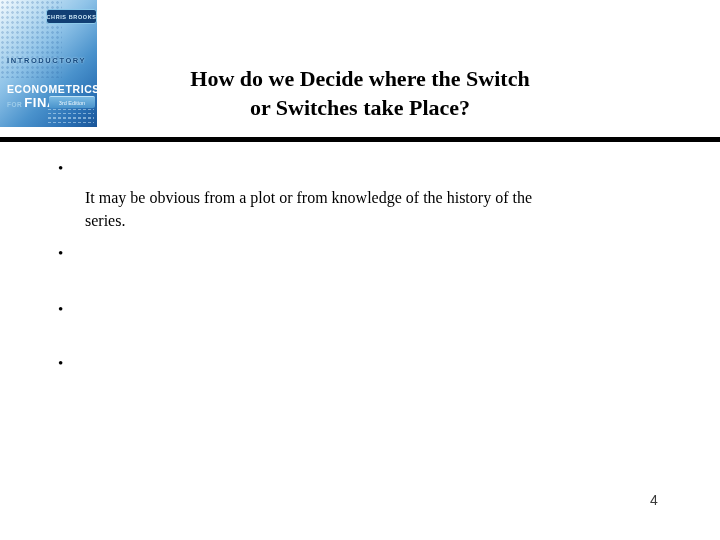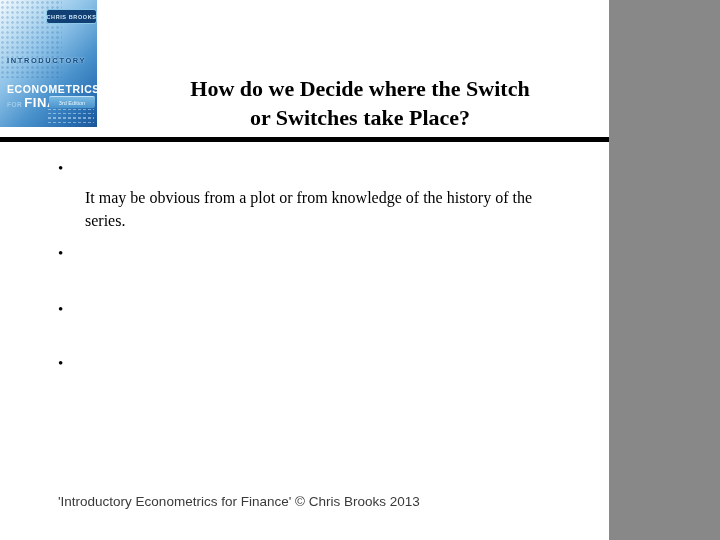--- a/index.html
+++ b/index.html
@@ -1,17 +1,17 @@
 <!DOCTYPE html>
 <html><head>
 <meta charset="utf-8">
 <style>
   html,body{margin:0;padding:0;background:#888;}
   .slide{
-    position:relative;width:609px;height:540px;background:#ffffff;
+    position:relative;width:720px;height:540px;background:#ffffff;
     overflow:hidden;font-family:"Liberation Serif",serif;
   }
 
   
   .book-cover{
     position:absolute;left:0;top:0;width:97px;height:127px;
     background:linear-gradient(135deg,#f2f9fe 0%,#c6e3f5 18%,#8fc3e8 40%,#4a92cc 65%,#2a70b4 85%,#1a5598 100%);
   }
   .cover-dots{
     position:absolute;left:0;top:0;width:62px;height:78px;opacity:.65;
@@ -51,21 +51,21 @@
     mask-image:repeating-linear-gradient(0deg,#000 0 1.5px,transparent 1.5px 4.5px);
   }
 
   
   .divider{position:absolute;left:0;top:137px;width:720px;height:5px;background:#000;}
 
   
   .slide-title{
     position:absolute;left:120px;top:64px;width:480px;
     text-align:center;font-weight:bold;font-size:22px;line-height:1.32;
-    color:#000;white-space:pre-line;margin-top:10px;
+    color:#000;white-space:pre-line;
   }
 
   
   .bullet-item{
     position:absolute;left:58px;width:580px;display:flex;
     font-size:16px;line-height:1.42;color:#000;
   }
   .bullet-glyph{flex:0 0 27px;font-size:15px;}
   .bullet-text{white-space:pre-line;margin-top:29px;}
   .b1{top:158px;}
@@ -121,16 +121,15 @@
   <div class="bullet-item b2">
     <span class="bullet-glyph">•</span>
   </div>
   <div class="bullet-item b3">
     <span class="bullet-glyph">•</span>
   </div>
   <div class="bullet-item b4">
     <span class="bullet-glyph">•</span>
   </div>
 
-  <div class="footer-attribution">'Introductory Econometrics for Finance' © Chris Brooks 2013</div>
   <div class="footer-page">4</div>
 
 </div>
 
 </body></html>

